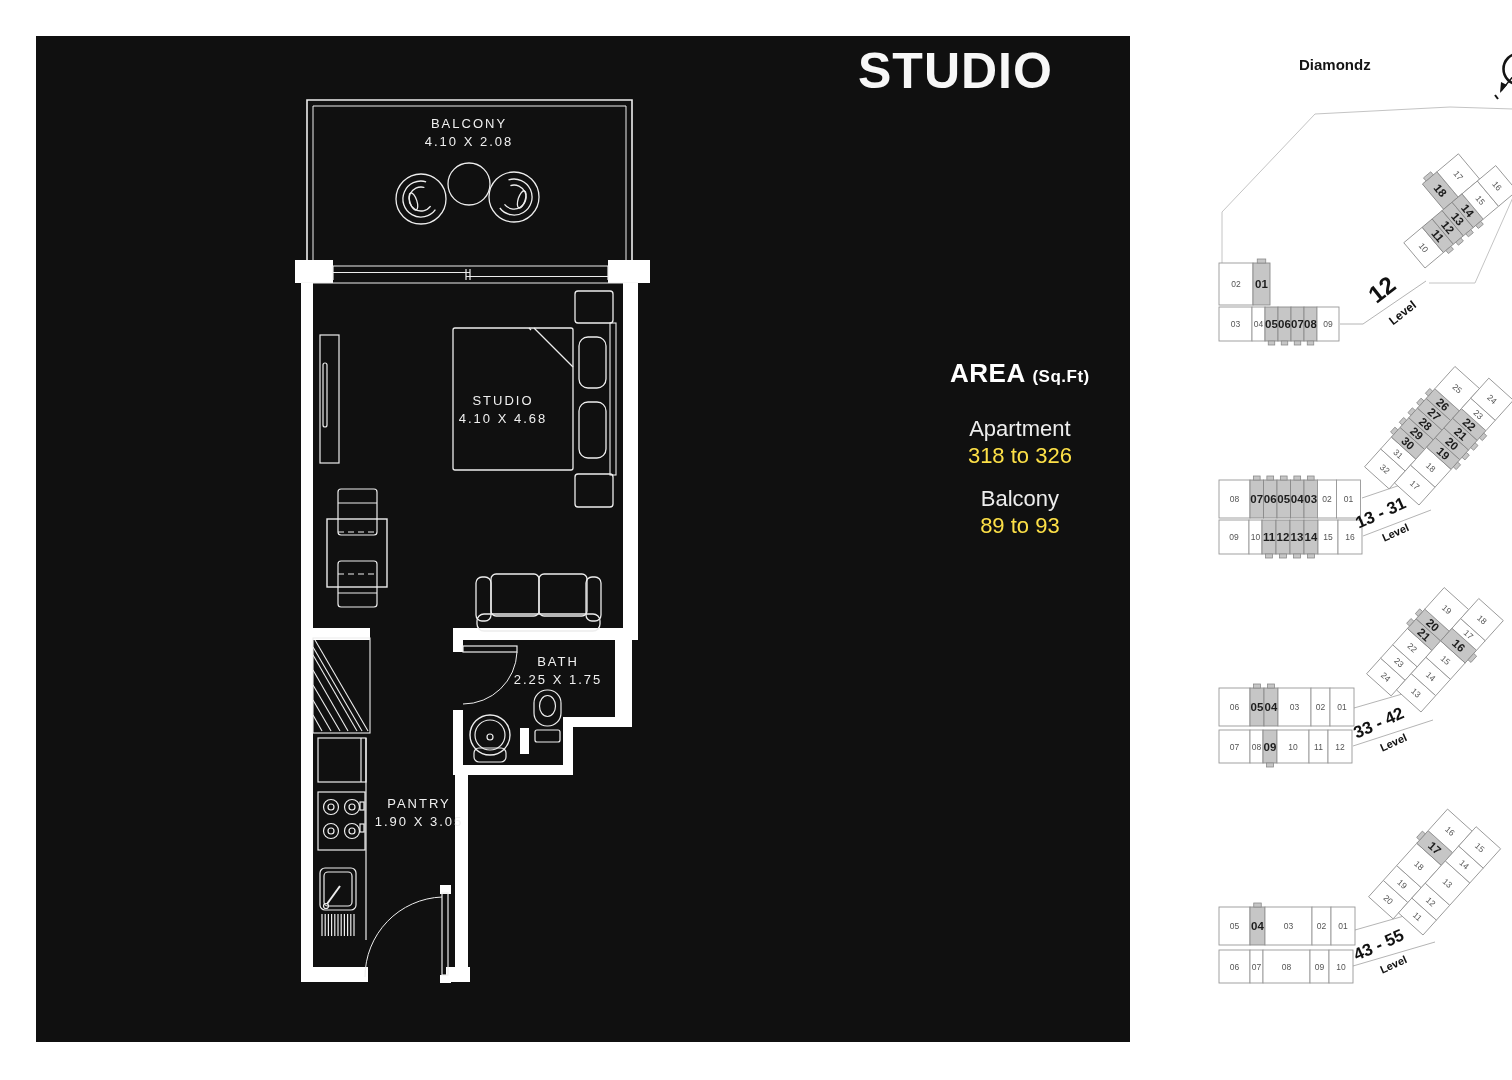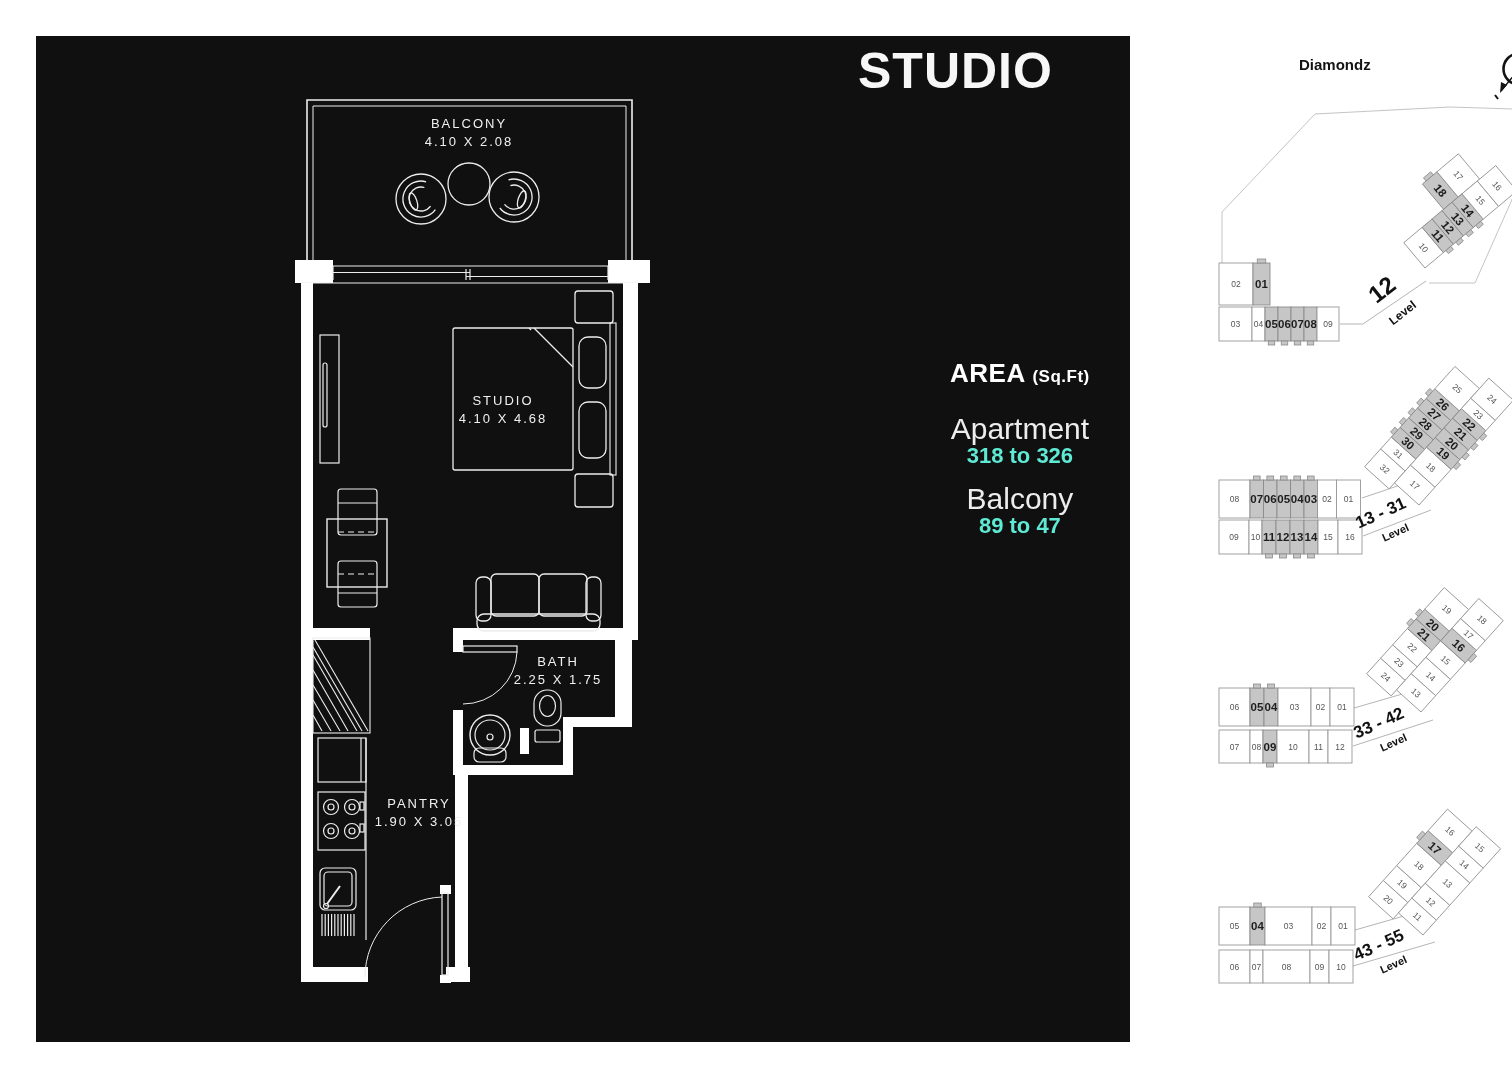--- a/index.html
+++ b/index.html
@@ -12,22 +12,22 @@
     background:#101010;
   }
   .studio-title{
     position:absolute;left:822px;top:6px;color:#f7f7f7;
     font-size:50px;font-weight:700;letter-spacing:1px;
   }
   .area-block{position:absolute;left:914px;top:322px;color:#fff;text-align:center;}
   .area-heading{font-size:26px;font-weight:700;letter-spacing:.5px;margin-bottom:26px;}
   .area-heading .unit{font-size:17px;font-weight:700;}
   .area-row{margin-bottom:15px;}
-  .area-label{font-size:30px;font-weight:400;color:#ededed;line-height:27px;}
-  .area-value{font-size:22px;font-weight:700;color:#5eead4;line-height:28px;}
+  .area-label{font-size:22px;font-weight:400;color:#ededed;line-height:27px;}
+  .area-value{font-size:22px;font-weight:400;color:#fde047;line-height:28px;}
   .sidebar{position:absolute;left:1207px;top:0;width:372px;height:1080px;background:#fff;}
   .project-title{position:absolute;left:92px;top:56px;font-size:15px;font-weight:700;color:#141414;}
   .compass{position:absolute;left:285px;top:46px;}
   .lvl{position:absolute;left:10px;}
   svg text{font-family:"Liberation Sans",sans-serif;}
   .fp-label{fill:#f0f0f0;font-size:13px;letter-spacing:2px;}
 </style>
 </head>
 <body>
 
@@ -36,21 +36,21 @@
   <div class="studio-title">STUDIO</div>
 
   <div class="area-block">
     <div class="area-heading"><span>AREA</span> <span class="unit">(Sq.Ft)</span></div>
     <div class="area-row">
       <div class="area-label">Apartment</div>
       <div class="area-value">318 to 326</div>
     </div>
     <div class="area-row">
       <div class="area-label">Balcony</div>
-      <div class="area-value">89 to 47</div>
+      <div class="area-value">89 to 93</div>
     </div>
   </div>
 
   <svg style="position:absolute;left:244px;top:44px;" width="420" height="950" viewBox="0 0 420 950" fill="none">
 
     <g stroke="#ededed">
       <path d="M27,183 L27,20 L352,20 L352,183" stroke-width="1.6"></path>
       <path d="M33,183 L33,26 L346,26 L346,183" stroke-width="1"></path>
     </g>
     <text class="fp-label" x="189" y="48" text-anchor="middle">BALCONY</text>

